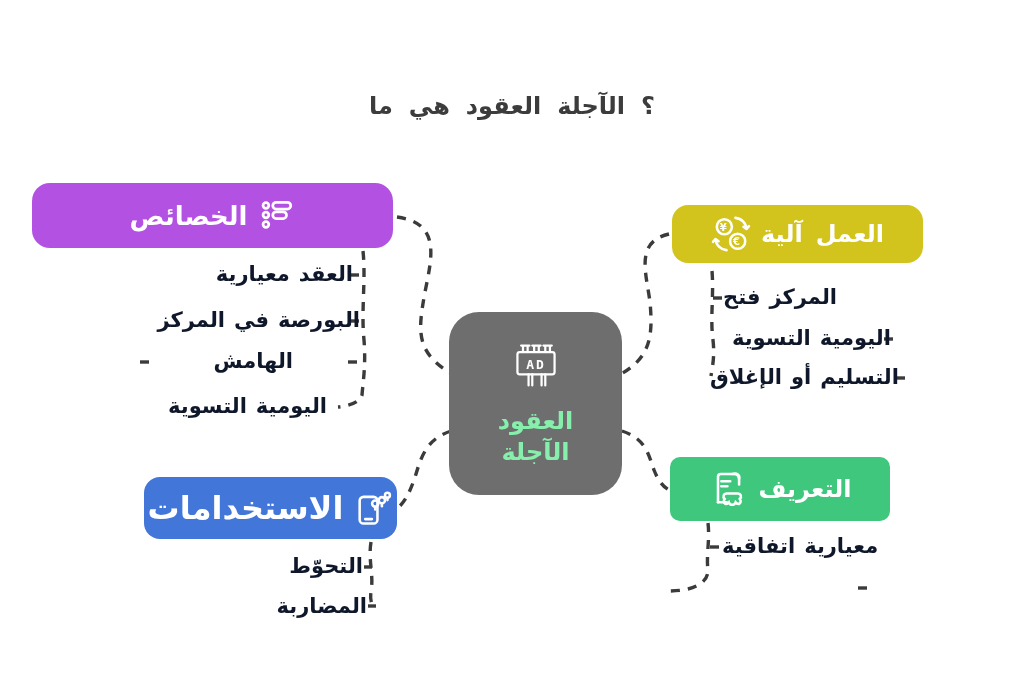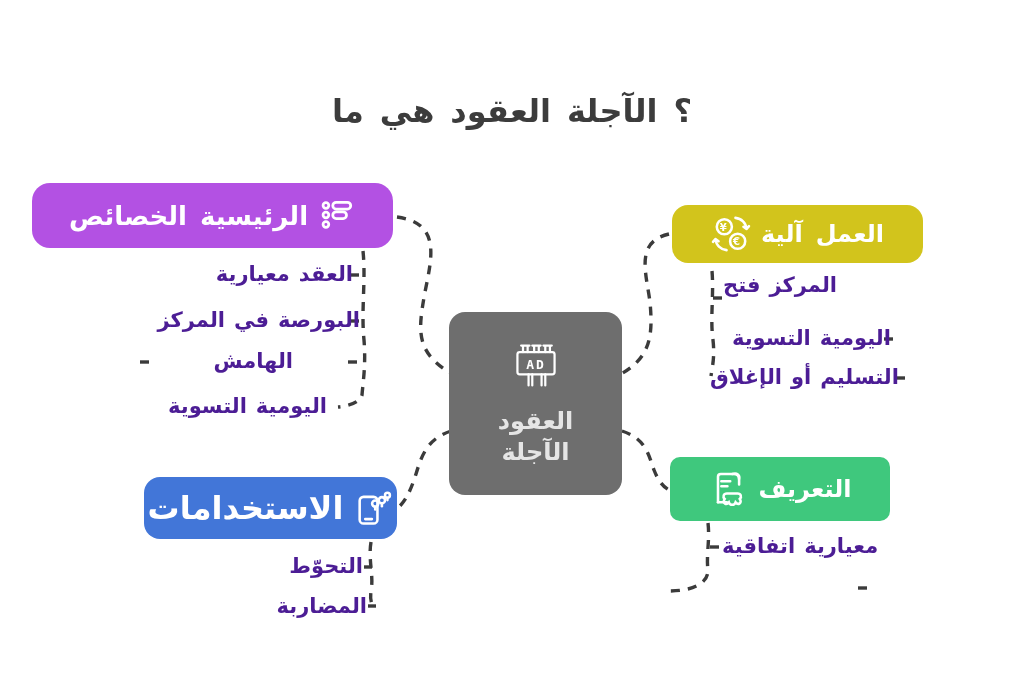--- a/index.html
+++ b/index.html
@@ -5,36 +5,36 @@
   html,body{margin:0;padding:0;background:#fff;}
   #canvas{
     position:relative;width:1024px;height:683px;background:#ffffff;overflow:hidden;
     font-family:"DejaVu Sans","Liberation Sans",sans-serif;
   }
   .words{display:inline-flex;direction:ltr;align-items:baseline;--wgap:12px;}
   .w{white-space:nowrap;}
   .w + .w{margin-left:var(--wgap);}
   .title{
     position:absolute;left:0;right:0;top:92px;text-align:center;
-    font-size:32px;font-weight:bold;color:#3c3c3c;letter-spacing:2px;
+    font-size:24px;font-weight:bold;color:#3c3c3c;letter-spacing:2px;
   }
   .branch-box{
     position:absolute;display:flex;align-items:center;justify-content:center;gap:10px;
     color:#ffffff;font-weight:bold;letter-spacing:2px;text-align:right;
   }
   .branch-box .words{--wgap:13px;}
   .center-node{
     position:absolute;left:449px;top:312px;width:173px;height:183px;
-    background:#6e6e6e;border-radius:16px;
+    background:#6e6e6e;border-radius:30px;
     display:flex;flex-direction:column;align-items:center;justify-content:center;gap:14px;
-    color:#e5e5e5;font-weight:bold;letter-spacing:2px;
+    color:#86efac;font-weight:bold;letter-spacing:2px;
   }
   .center-label{font-size:24px;line-height:31px;text-align:center;}
   .sub-item{
-    position:absolute;font-size:21px;font-weight:bold;color:#4c1d95;
+    position:absolute;font-size:21px;font-weight:bold;color:#0f172a;
     letter-spacing:2.5px;white-space:nowrap;
   }
   .sub-item .words{--wgap:9px;}
   .connectors{position:absolute;left:0;top:0;pointer-events:none;}
   .connectors path{fill:none;stroke:#3b3b3b;stroke-width:3.4;stroke-dasharray:9 8;}
   .boxicon{flex:0 0 auto;display:block;}
 </style>
 </head>
 <body>
 
@@ -83,21 +83,20 @@
     </svg>
     <div class="center-label">
       <div>العقود</div>
       <div>الآجلة</div>
     </div>
   </div>
 
   <div class="branch-box" style="left:32px;top:183px;width:361px;height:65px;background:#b351e3;border-radius:18px;font-size:26px;">
     <span class="words">
         <span class="w">الخصائص</span>
-        <span class="w">الرئيسية</span>
       </span>
     <svg class="boxicon" width="38" height="38" viewBox="0 0 36 36" stroke="#ffffff" fill="none" stroke-width="2.6" stroke-linecap="round">
       <circle cx="7.5" cy="8" r="2.7"></circle>
       <circle cx="7.5" cy="17" r="2.7"></circle>
       <circle cx="7.5" cy="26" r="2.7"></circle>
       <rect x="14" y="5" width="17" height="6.5" rx="3.2"></rect>
       <rect x="14" y="14" width="13" height="6.5" rx="3.2"></rect>
     </svg>
   </div>
   <div class="sub-item" style="right:671px;top:262px">
@@ -132,21 +131,21 @@
       <text x="12" y="15" font-size="9" font-weight="bold" fill="#ffffff" stroke="none" text-anchor="middle">¥</text>
       <text x="24" y="28" font-size="9" font-weight="bold" fill="#ffffff" stroke="none" text-anchor="middle">€</text>
       <path d="M22 3.5 a11 11 0 0 1 10 10 M32 13.5 l-2.8 -2 M32 13.5 l2.2 -2.6"></path>
       <path d="M14 32.5 a11 11 0 0 1 -10 -10 M4 22.5 l2.8 2 M4 22.5 l-2.2 2.6"></path>
     </svg>
     <span class="words">
         <span class="w">آلية</span>
         <span class="w">العمل</span>
       </span>
   </div>
-  <div class="sub-item" style="left:723px;top:273px">
+  <div class="sub-item" style="left:723px;top:285px">
     <span class="words">
         <span class="w">فتح</span>
         <span class="w">المركز</span>
       </span>
   </div>
   <div class="sub-item" style="left:732px;top:326px">
     <span class="words">
         <span class="w">التسوية</span>
         <span class="w">اليومية</span>
       </span>

